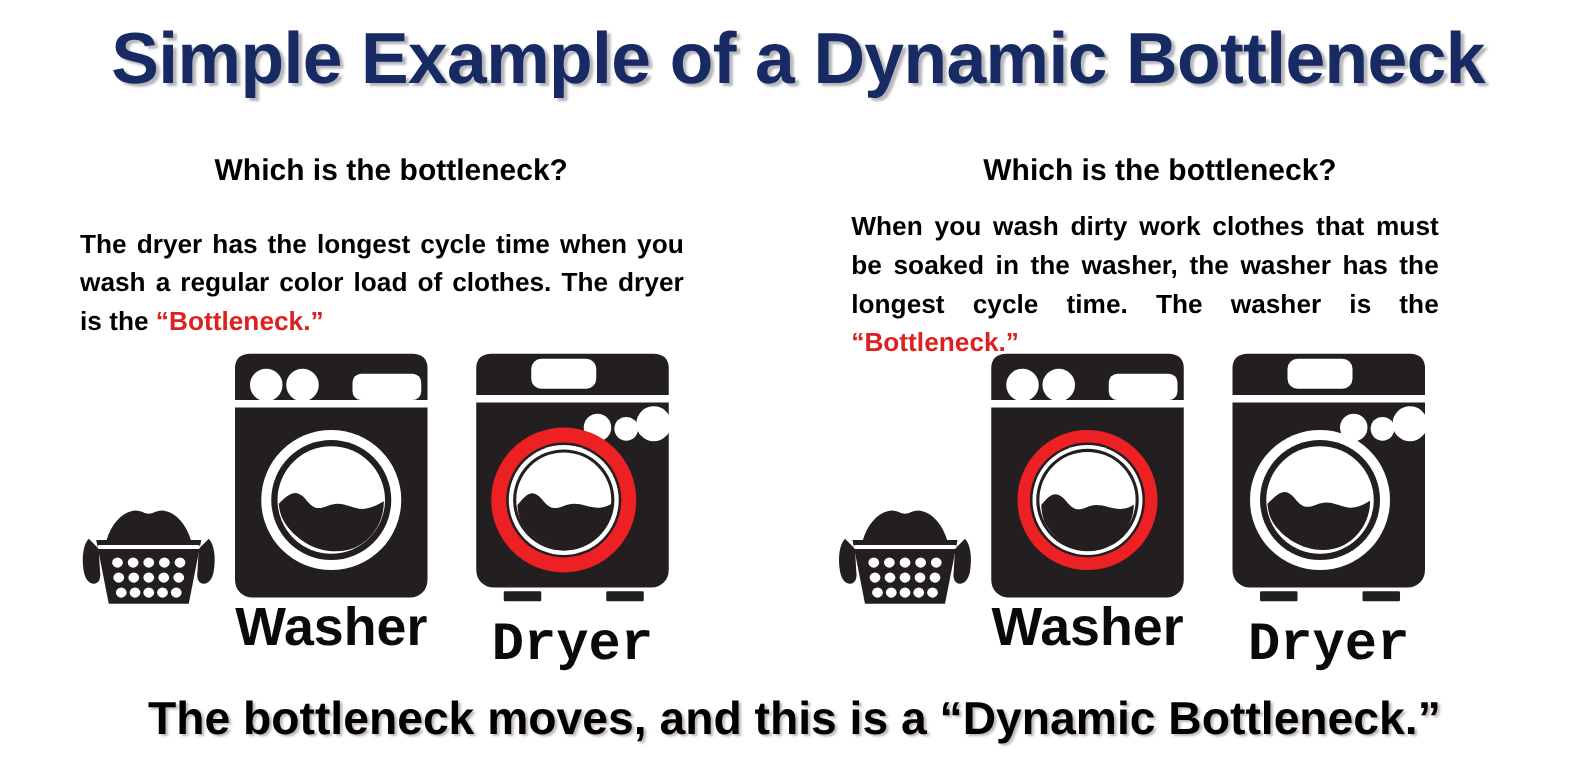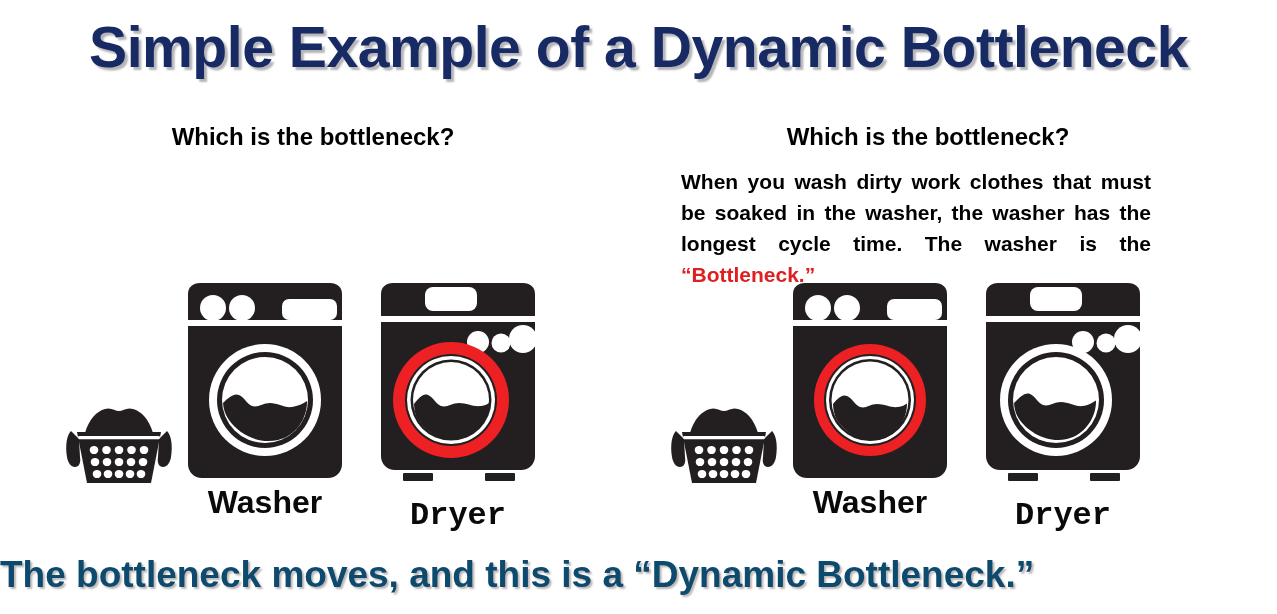--- a/index.html
+++ b/index.html
@@ -80,55 +80,57 @@
   #row-left  .washer-wrap { left: 135px; top: 2px; }
   #row-left  .dryer-wrap  { left: 328px; top: 0px; }
 
   #row-right .basket-wrap { left: 8px;   top: 125px; }
   #row-right .washer-wrap { left: 125px; top: 2px; }
   #row-right .dryer-wrap  { left: 318px; top: 0px; }
 
   .appliance-label {
     text-align: center;
     font-weight: bold;
-    font-size: 32px;
+    font-size: 43px;
     line-height: 36px;
     color: #0A0A0A;
     margin-top: 2px;
   }
   .dryer-wrap .appliance-label { margin-top: 6px; font-family: Liberation Mono, monospace; }
 
   svg { display: block; }
   .mach-body { fill: #231F20; }
   .mach-white { fill: #FFFFFF; }
   .mach-red { fill: #ED2024; }
 
   
   #footer-caption {
     position: absolute;
     left: 0;
     top: 552px;
     width: 1271px;
+    text-align: center;
     font-weight: bold;
     font-size: 37px;
     line-height: 46px;
-    color: #0c4a6e;
+    color: #000000;
     text-shadow: 2px 2px 2px rgba(140,120,120,0.55);
     white-space: nowrap;
   }
 </style>
 </head>
 <body>
 
 <div id="stage">
 
   <div id="main-title">Simple Example of a Dynamic Bottleneck</div>
 
   <div class="panel" id="panel-left">
     <div class="panel-heading">Which is the bottleneck?</div>
+    <div class="panel-body"><span>The dryer has the longest cycle time when you wash a regular color load of clothes. The dryer is the </span><span class="hl-red">“Bottleneck.”</span></div>
   </div>
 
   <div class="panel" id="panel-right">
     <div class="panel-heading">Which is the bottleneck?</div>
     <div class="panel-body"><span>When you wash dirty work clothes that must be soaked in the washer, the washer has the longest cycle time. The washer is the </span><span class="hl-red">“Bottleneck.”</span></div>
   </div>
 
   <div class="appliance-row" id="row-left">
 
     <div class="basket-wrap">

